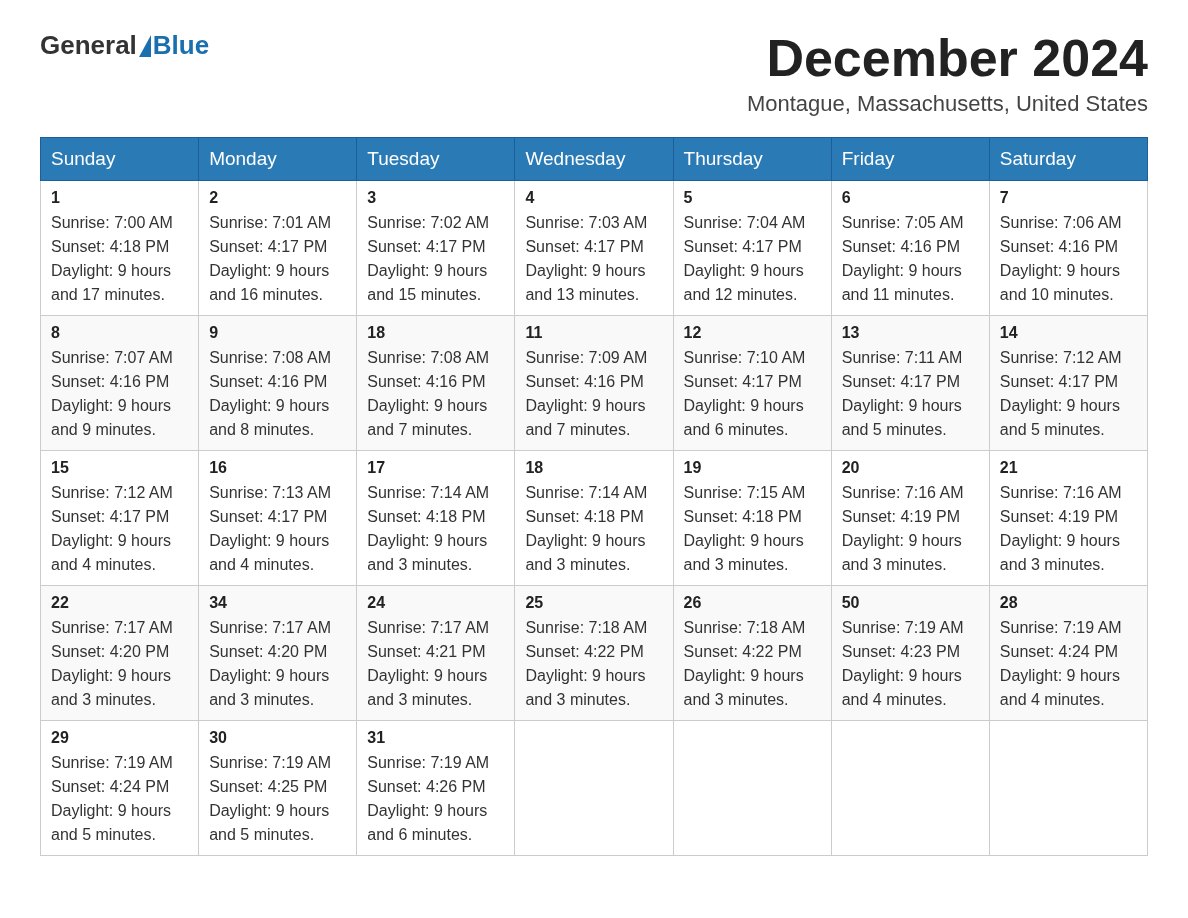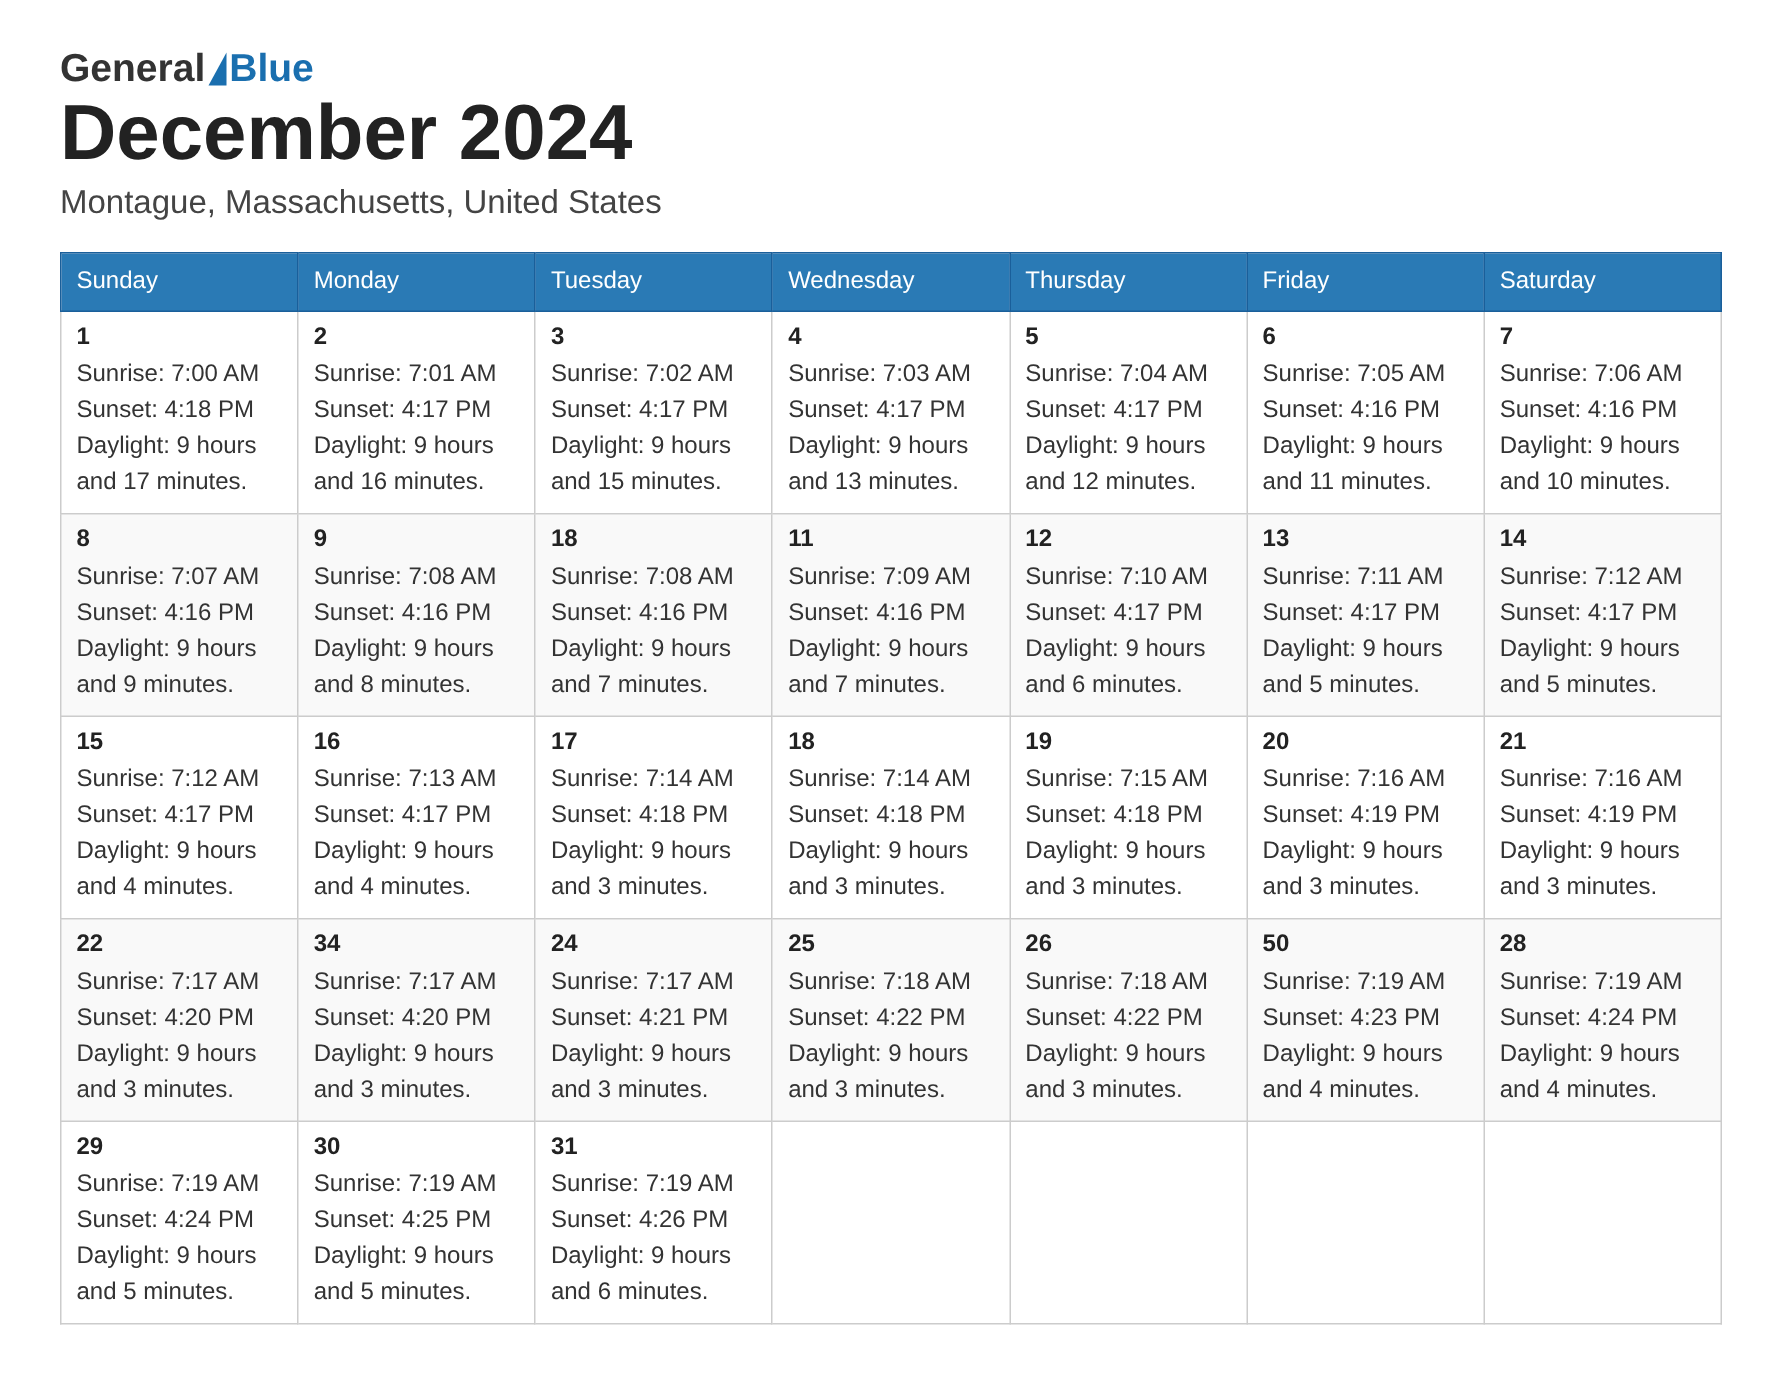--- a/index.html
+++ b/index.html
@@ -8,21 +8,20 @@
       background: #fff;
       padding: 30px 40px;
       width: 1188px;
       min-height: 918px;
     }
     .header-area {
       display: flex;
       justify-content: space-between;
       align-items: flex-start;
       margin-bottom: 20px;
-      flex-direction: column;
     }
     .logo-area {
       display: flex;
       flex-direction: column;
       align-items: flex-start;
     }
     .logo-text {
       font-size: 28px;
       font-weight: bold;
       color: #333;
@@ -43,42 +42,42 @@
       display: inline-block;
       margin: 0 2px;
       vertical-align: middle;
     }
     .logo-blue {
       color: #1a6faf;
       font-size: 26px;
       font-weight: bold;
     }
     .title-area {
-      text-align: left;
+      text-align: right;
     }
     .month-title {
       font-size: 52px;
       font-weight: bold;
       color: #222;
       line-height: 1.1;
     }
     .location-title {
       font-size: 22px;
       color: #444;
       margin-top: 4px;
     }
     .calendar-table {
       width: 100%;
       border-collapse: collapse;
       border: 1px solid #aaa;
     }
     .calendar-table th {
       background-color: #2a7ab5;
       color: #fff;
-      font-size: 16px;
+      font-size: 19px;
       font-weight: normal;
       padding: 10px 10px;
       text-align: left;
       border: 1px solid #1a5f9a;
     }
     .calendar-table td {
       vertical-align: top;
       border: 1px solid #ccc;
       padding: 8px 10px;
       font-size: 13px;

